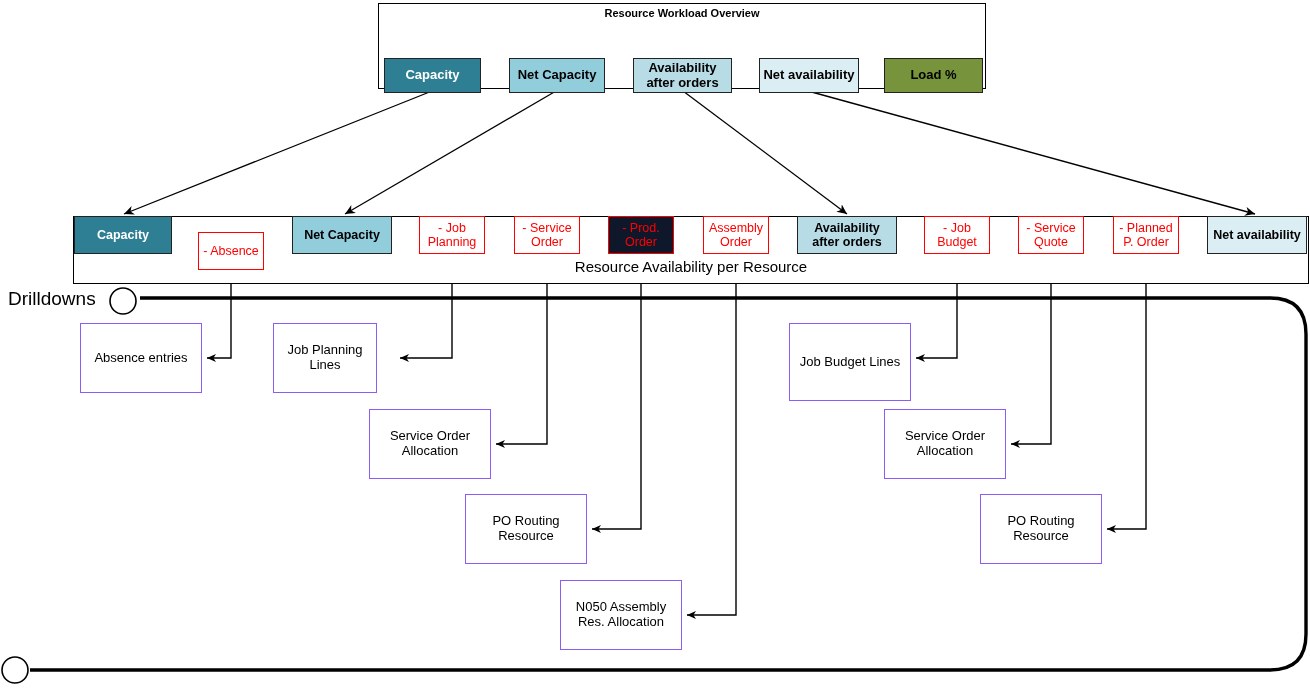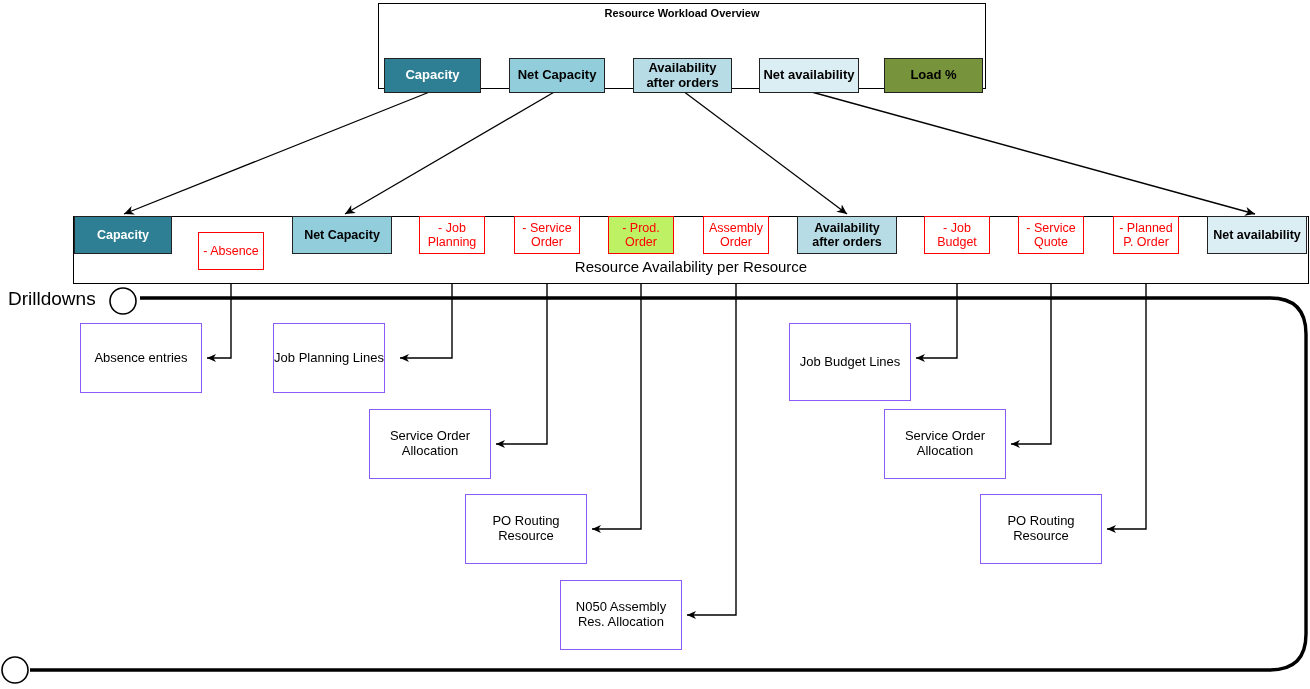--- a/index.html
+++ b/index.html
@@ -134,21 +134,21 @@
           <span>- Job</span>
           <span>Planning</span>
         </div>
       </div>
       <div class="box rbox red" style="left: 514px; top: 216px; width: 66px; background: rgb(255, 255, 255); color: rgb(255, 0, 0);">
         <div>
           <span>- Service</span>
           <span>Order</span>
         </div>
       </div>
-      <div class="box rbox red" style="left: 608px; top: 216px; width: 66px; background: #bef264; color: rgb(255, 0, 0);">
+      <div class="box rbox red" style="left: 608px; top: 216px; width: 66px; background: #0f172a; color: rgb(255, 0, 0);">
         <div>
           <span>- Prod.</span>
           <span>Order</span>
         </div>
       </div>
       <div class="box rbox red" style="left: 703px; top: 216px; width: 66px; background: rgb(255, 255, 255); color: rgb(255, 0, 0);">
         <div>
           <span>Assembly</span>
           <span>Order</span>
         </div>
@@ -184,21 +184,21 @@
       </div>
     </div>
 
   <div id="drill-label">Drilldowns</div>
   <div id="drill-host">
       <div class="box dbox" style="left: 80px; top: 323px; width: 122px; height: 70px;">
         <div>
           <span>Absence entries</span>
         </div>
       </div>
-      <div class="box dbox" style="left: 273px; top: 323px; width: 112px; height: 70px;">
+      <div class="box dbox" style="left: 273px; top: 323px; width: 104px; height: 70px;">
         <div>
           <span>Job Planning Lines</span>
         </div>
       </div>
       <div class="box dbox" style="left: 369px; top: 409px; width: 122px; height: 70px;">
         <div>
           <span>Service Order</span>
           <span>Allocation</span>
         </div>
       </div>

